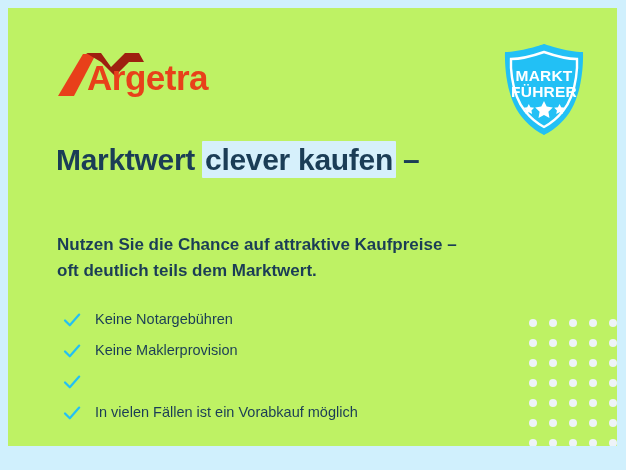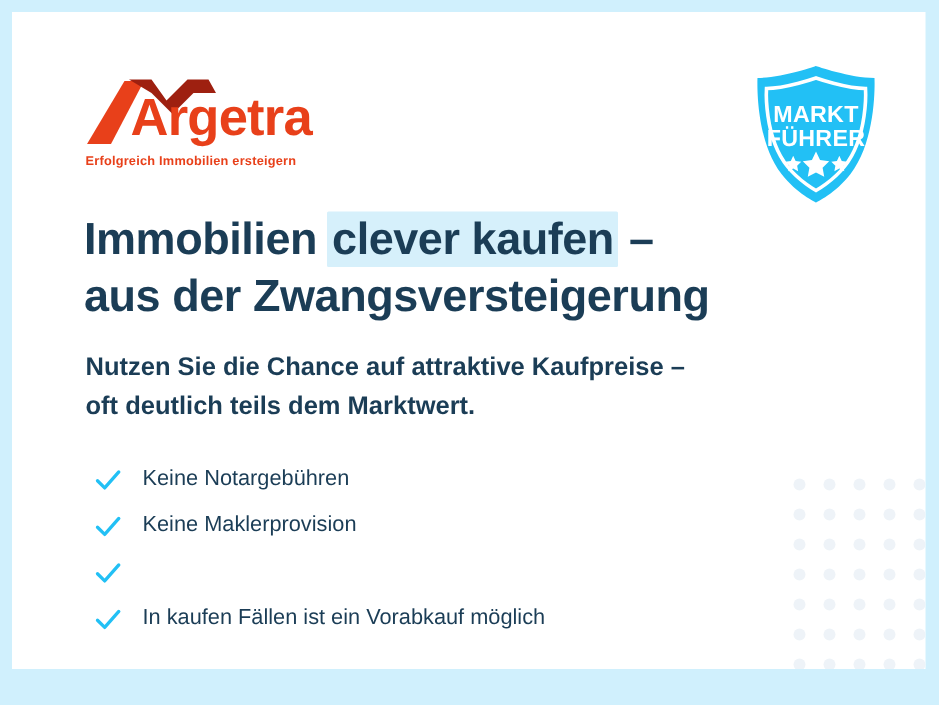--- a/index.html
+++ b/index.html
@@ -19,21 +19,21 @@
     height: 470px;
     background: #d0f0fd;
     box-sizing: border-box;
   }
   .canvas {
     position: absolute;
     left: 8px;
     top: 8px;
     width: 609px;
     height: 438px;
-    background: #ffffff;
+    background: #bef264;
     overflow: hidden;
   }
 
   
   .dot-grid {
     position: absolute;
     left: 515px;
     top: 305px;
     display: grid;
     grid-template-columns: repeat(5, 20px);
@@ -184,42 +184,40 @@
         <div class="dot" style="background: rgb(238, 243, 248);"></div>
         <div class="dot" style="background: rgb(238, 243, 248);"></div>
       </div>
 
     <div class="logo">
       <svg class="logo-mark" viewBox="0 0 156 48">
         <path d="M28 4 L41 4 L19 46 L3 46 Z" fill="#e8401a"></path>
         <path d="M31 3 L46 3 L56 17 L70 3 L84 3 L89 12 L74 12 L60 26 L46 12 Z" fill="#9e2010"></path>
         <text x="32" y="40" font-family="Liberation Sans, sans-serif" font-size="35" font-weight="700" fill="#e8401a" letter-spacing="-0.5">Argetra</text>
       </svg>
-      <div class="logo-tagline">Erfolgreich Immobilien ersteigern</div>
     </div>
 
     <svg class="badge" viewBox="0 0 94 97">
       <g>
         <path d="M47 3 C47 3 70 11 86 11 C86 11 88 52 70 75 C60 88 47 94 47 94 C47 94 34 88 24 75 C6 52 8 11 8 11 C24 11 47 3 47 3 Z" fill="#22c0f5"></path>
         <path d="M47 11 C47 11 67 18 80 18 C80 18 82 50 66 70 C58 80 47 86 47 86 C47 86 36 80 28 70 C12 50 14 18 14 18 C27 18 47 11 47 11 Z" fill="none" stroke="#ffffff" stroke-width="2.4"></path>
       </g>
       <text x="47" y="40" text-anchor="middle" font-family="Liberation Sans, sans-serif" font-size="15.5" font-weight="700" fill="#ffffff" letter-spacing="0.2">MARKT</text>
       <text x="47" y="56" text-anchor="middle" font-family="Liberation Sans, sans-serif" font-size="15.5" font-weight="700" fill="#ffffff" letter-spacing="0.2">FÜHRER</text>
       <g fill="#ffffff">
         <path d="M32 63 l1.9 4.0 4.4 .6 -3.2 3.1 .8 4.3 -3.9 -2.1 -3.9 2.1 .8 -4.3 -3.2 -3.1 4.4 -.6 z" transform="translate(-0.5,0) scale(0.85) translate(6,11)"></path>
         <path d="M47 60 l2.7 5.6 6.1 .9 -4.4 4.3 1.1 6.1 -5.5 -2.9 -5.5 2.9 1.1 -6.1 -4.4 -4.3 6.1 -.9 z"></path>
         <path d="M62 63 l1.9 4.0 4.4 .6 -3.2 3.1 .8 4.3 -3.9 -2.1 -3.9 2.1 .8 -4.3 -3.2 -3.1 4.4 -.6 z" transform="translate(0.5,0) scale(0.85) translate(11,11)"></path>
       </g>
     </svg>
 
     <div class="headline">
       <div>
-        <span>Immobilien </span><span class="hl-mark">clever kaufen</span><span> –</span>
-      </div>
-      <div>aus der Zwangsversteigerung</div>
+        <span>Marktwert </span><span class="hl-mark">clever kaufen</span><span> –</span>
+      </div>
     </div>
 
     <div class="subhead">
       <div>Nutzen Sie die Chance auf attraktive Kaufpreise –</div>
       <div>oft deutlich teils dem Marktwert.</div>
     </div>
 
     <div class="bullets">
       <div class="bullet">
         <svg class="bullet-check" viewBox="0 0 22 22">
@@ -235,18 +233,18 @@
       </div>
       <div class="bullet">
         <svg class="bullet-check" viewBox="0 0 22 22">
           <path d="M4 11.5 L8.8 16.3 L18.2 5.6" fill="none" stroke="#22c0f5" stroke-width="2.2" stroke-linecap="round" stroke-linejoin="round"></path>
         </svg>
       </div>
       <div class="bullet">
         <svg class="bullet-check" viewBox="0 0 22 22">
           <path d="M4 11.5 L8.8 16.3 L18.2 5.6" fill="none" stroke="#22c0f5" stroke-width="2.2" stroke-linecap="round" stroke-linejoin="round"></path>
         </svg>
-        <span class="bullet-text">In kaufen Fällen ist ein Vorabkauf möglich</span>
+        <span class="bullet-text">In vielen Fällen ist ein Vorabkauf möglich</span>
       </div>
     </div>
 
   </div>
 </div>
 
 </body></html>

